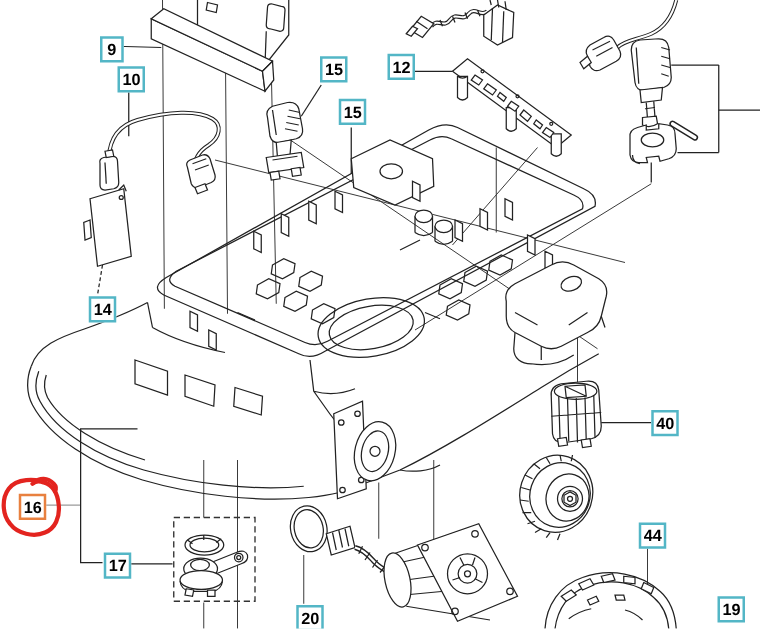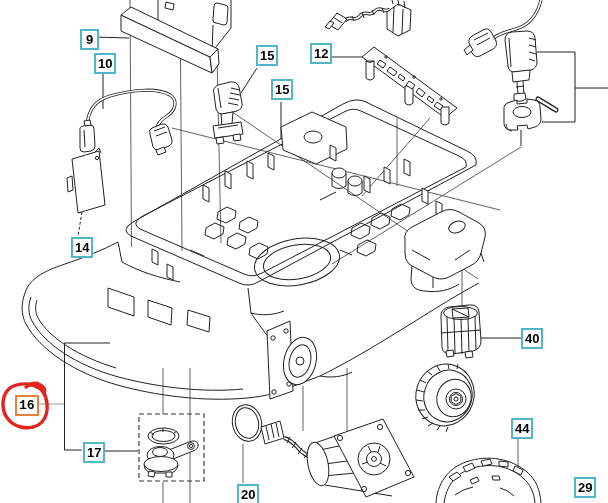--- a/index.html
+++ b/index.html
@@ -7,21 +7,21 @@
          font-family:"Liberation Sans",sans-serif;}
   #stage svg{position:absolute;left:0;top:0;}
   .ln{fill:none;stroke:#222;stroke-width:1;}
   .wf{fill:#fff;stroke:#222;stroke-width:1;}
   .thin{fill:none;stroke:#3a3a3a;stroke-width:0.8;}
   .gray{fill:none;stroke:#9a9a9a;stroke-width:1;}
   .dash{fill:none;stroke:#333;stroke-width:1.1;stroke-dasharray:5 3;}
   .plabel{position:absolute;z-index:5;background:#fff;color:#000;
           border:2px solid #53b6c6;font-weight:bold;font-size:13px;line-height:17px;
           padding:0 2px;min-width:11px;text-align:center;height:17px;}
-  .plabel.hl{border-color:#e8803f;font-family:Liberation Mono, monospace;}
+  .plabel.hl{border-color:#e8803f;}
 </style>
 </head>
 <body>
 
 <div id="stage">
 
 <svg width="608" height="503" viewBox="0 0 608 503">
 
   <g class="thin">
     <line x1="130" y1="0" x2="131.5" y2="247"></line>
@@ -313,16 +313,16 @@
   <div class="plabel" style="left:94px;top:53px">10</div>
   <div class="plabel" style="left:256px;top:45px">15</div>
   <div class="plabel" style="left:310px;top:43px">12</div>
   <div class="plabel" style="left:271px;top:79px">15</div>
   <div class="plabel" style="left:71px;top:237px">14</div>
   <div class="plabel hl" style="left:15px;top:395px">16</div>
   <div class="plabel" style="left:83px;top:442px">17</div>
   <div class="plabel" style="left:237px;top:484px">20</div>
   <div class="plabel" style="left:521px;top:328px">40</div>
   <div class="plabel" style="left:511px;top:418px">44</div>
-  <div class="plabel" style="left:574px;top:477px">29</div>
+  <div class="plabel" style="left:574px;top:477px">19</div>
 </div>
 
 </div>
 
 </body></html>

